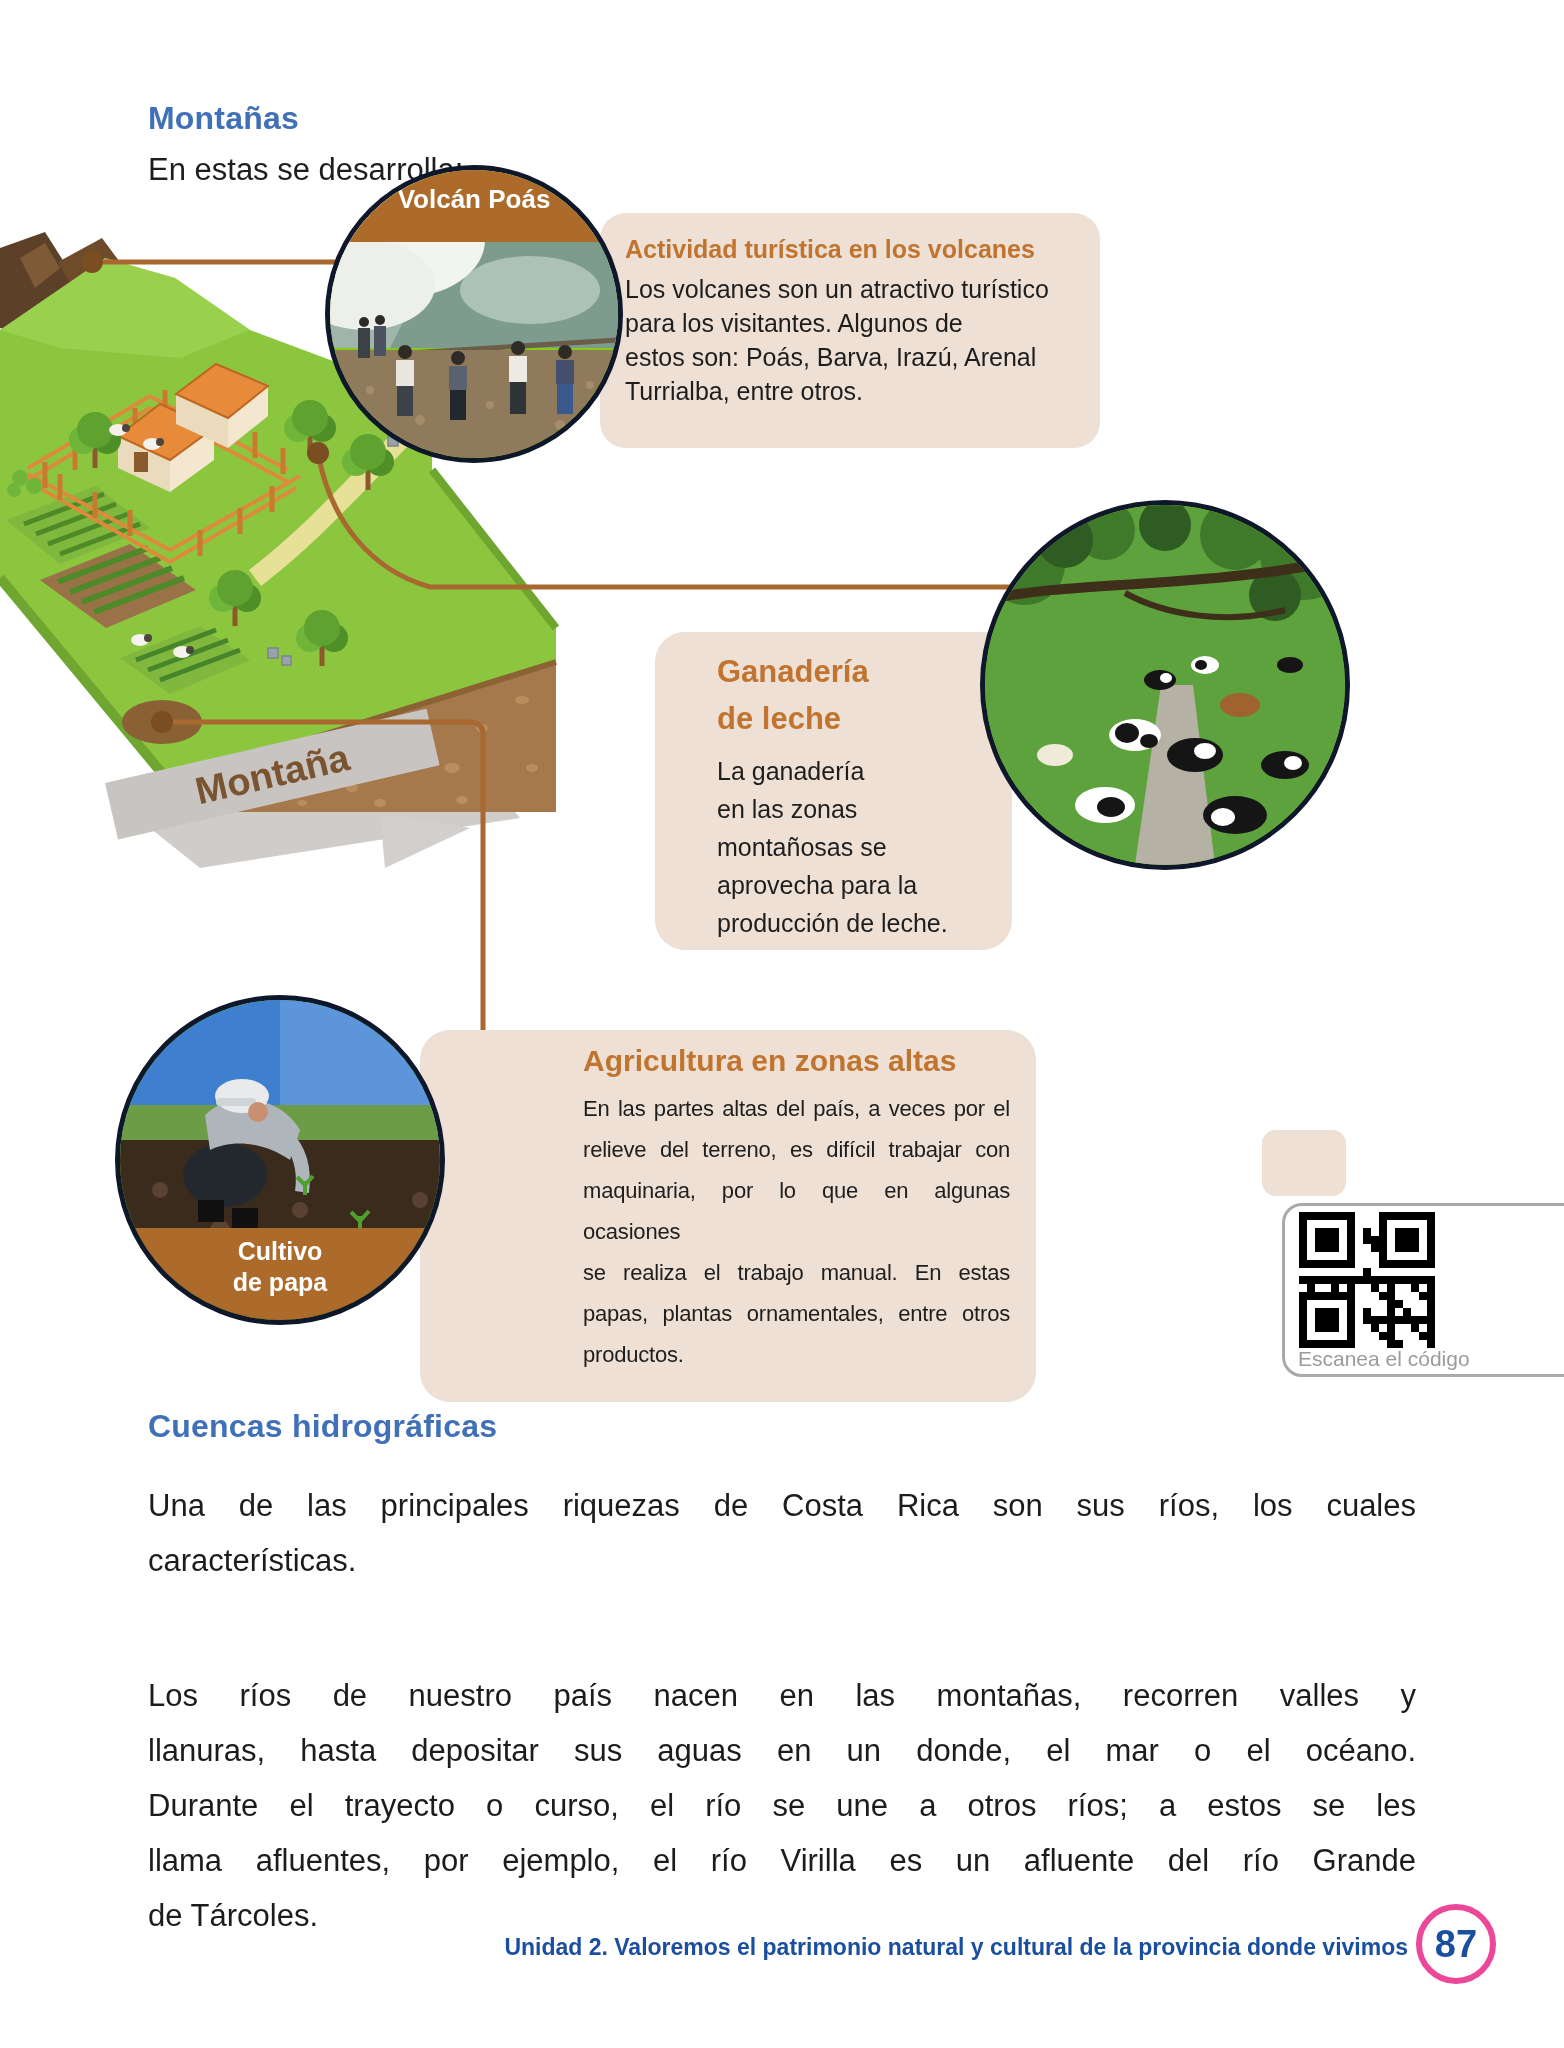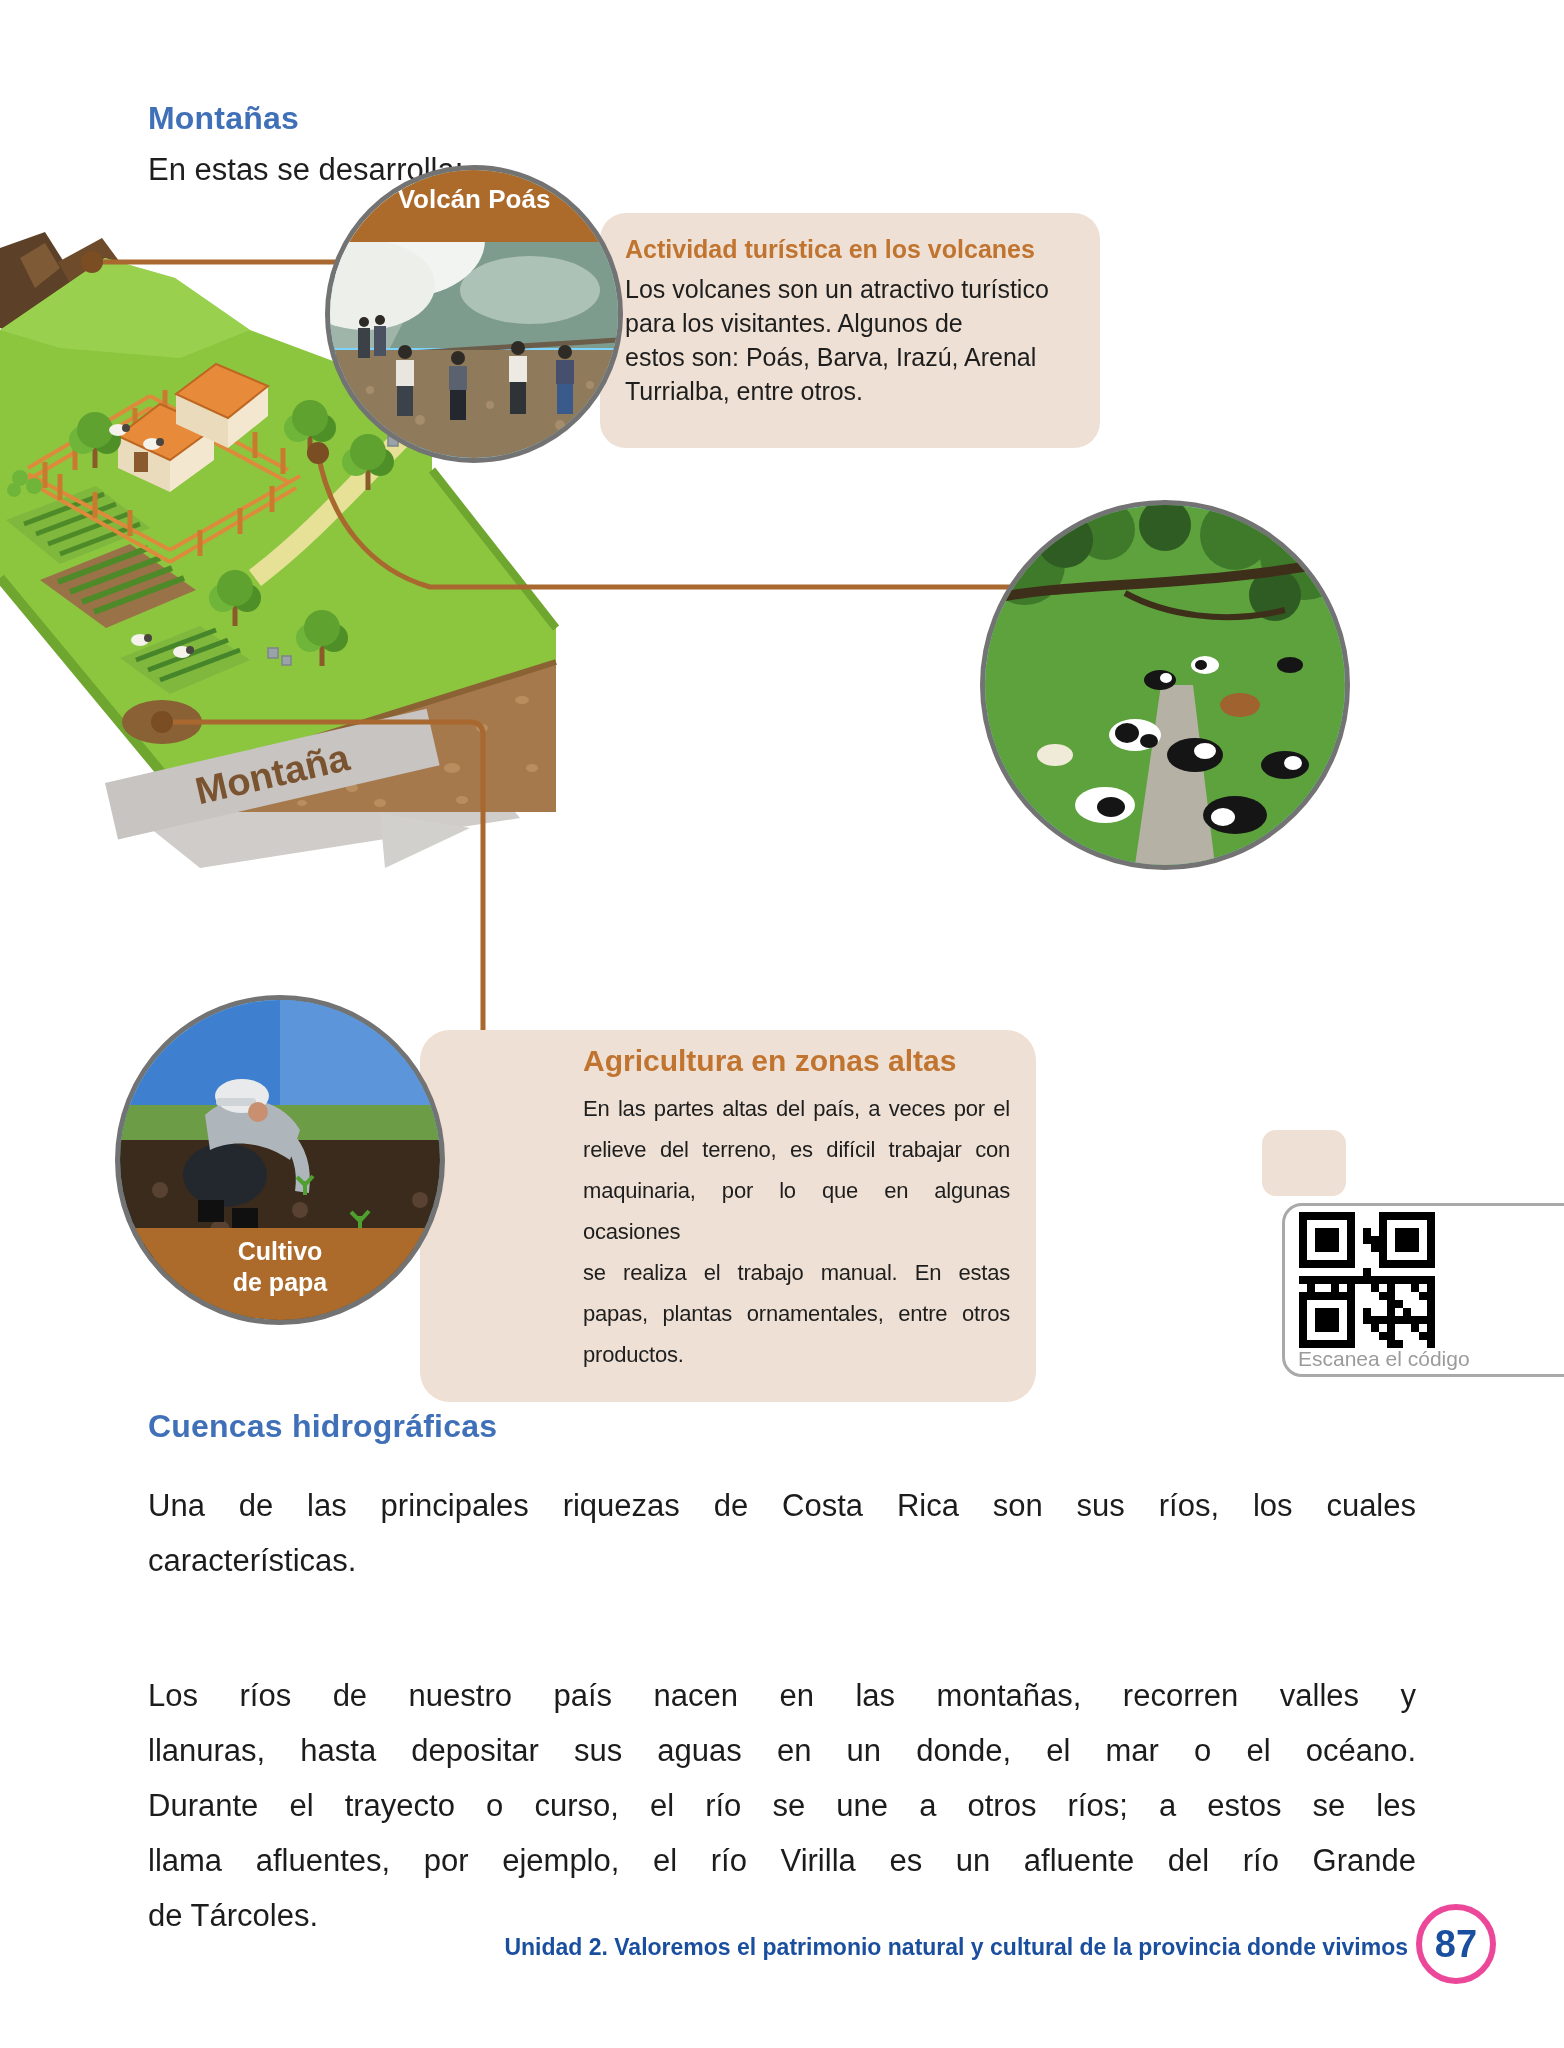--- a/index.html
+++ b/index.html
@@ -12,21 +12,21 @@
   
   .h-blue{font-weight:bold; color:#4070b8; font-size:32px; letter-spacing:.2px;}
   .intro{font-size:31px; color:#1e1e1e;}
   
   .card{position:absolute; background:#eee0d4; border-radius:26px;}
   .card h3{margin:0; color:#c0742f; font-weight:bold;}
   .tl{white-space:nowrap;}
   .just .tl{white-space:normal; text-align:justify; text-align-last:justify;}
   .just .tl:last-child{text-align-last:left;}
   
-  .photo{position:absolute; border-radius:50%; border:5px solid #737373; overflow:hidden; background:#7dd3fc;}
+  .photo{position:absolute; border-radius:50%; border:5px solid #0f172a; overflow:hidden; background:#84cc16;}
   .photo svg{position:absolute; left:0; top:0;}
   .arc-label{position:absolute; left:0; width:100%; background:#ad6b2b; color:#fff;
     font-weight:bold; text-align:center; font-size:26px;}
   .arc-top{top:0; padding-top:14px;}
   .arc-bottom{bottom:0;}
   .arc-label .tl{white-space:nowrap; line-height:31px;}
   
   .para{position:absolute; left:148px; width:1268px; font-size:31px; line-height:55px; color:#1c1c1c;}
   
   .qr-panel{position:absolute; left:1282px; top:1203px; width:300px; height:174px;
@@ -226,20 +226,35 @@
       <h3 style="font-size:25px; margin-bottom:8px;">Actividad turística en los volcanes</h3>
       <div style="font-size:25px; line-height:34px;">
           <div class="tl">Los volcanes son un atractivo turístico</div>
           <div class="tl">para los visitantes. Algunos de</div>
           <div class="tl">estos son: Poás, Barva, Irazú, Arenal</div>
           <div class="tl">Turrialba, entre otros.</div>
         </div>
     </div>
   </div>
 
+  <div class="card" style="left:655px; top:632px; width:357px; height:318px; border-radius:30px;">
+    <div style="padding:16px 10px 0 62px;">
+      <h3 style="font-size:31px; line-height:47px;">
+          <div class="tl">Ganadería</div>
+          <div class="tl">de leche</div>
+        </h3>
+      <div style="font-size:25px; line-height:38px; margin-top:10px;">
+          <div class="tl">La ganadería</div>
+          <div class="tl">en las zonas</div>
+          <div class="tl">montañosas se</div>
+          <div class="tl">aprovecha para la</div>
+          <div class="tl">producción de leche.</div>
+        </div>
+    </div>
+  </div>
 
   <div class="card" style="left:420px; top:1030px; width:616px; height:372px; border-radius:30px;">
     <div style="margin:14px 26px 0 163px;">
       <h3 style="font-size:30px; margin-bottom:10px; white-space:nowrap;">Agricultura en zonas altas</h3>
       <div class="just" style="font-size:22px; line-height:41px; letter-spacing:-0.2px;">
           <div class="tl">En las partes altas del país, a veces por el</div>
           <div class="tl">relieve del terreno, es difícil trabajar con</div>
           <div class="tl">maquinaria, por lo que en algunas ocasiones</div>
           <div class="tl">se realiza el trabajo manual. En estas</div>
           <div class="tl">papas, plantas ornamentales, entre otros</div>

